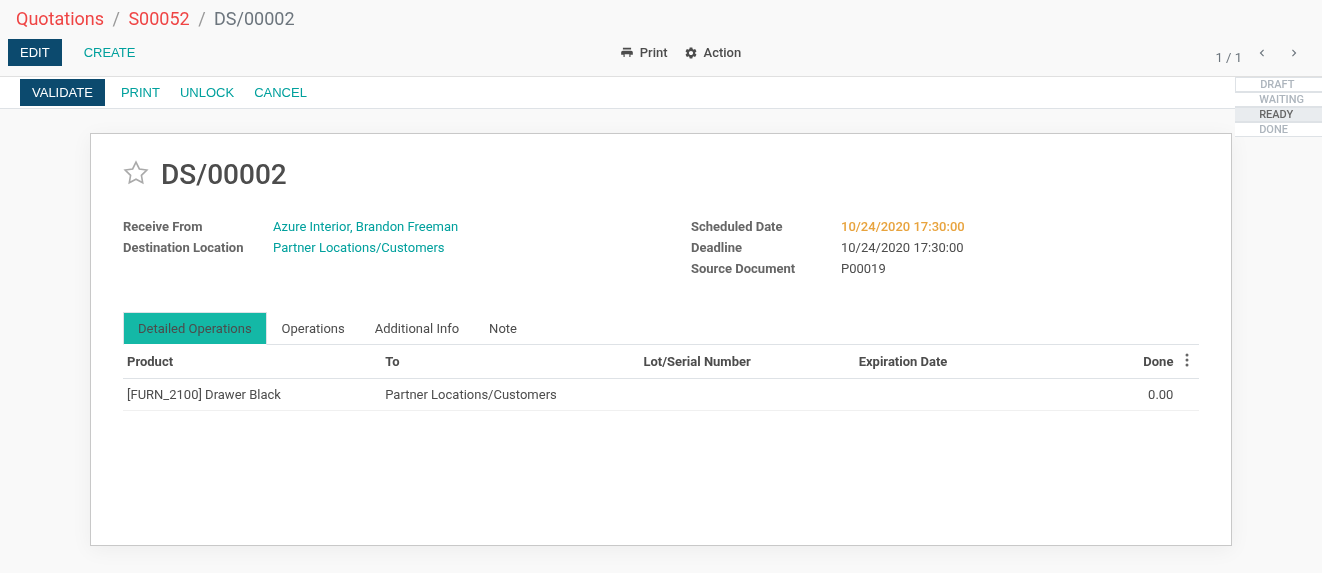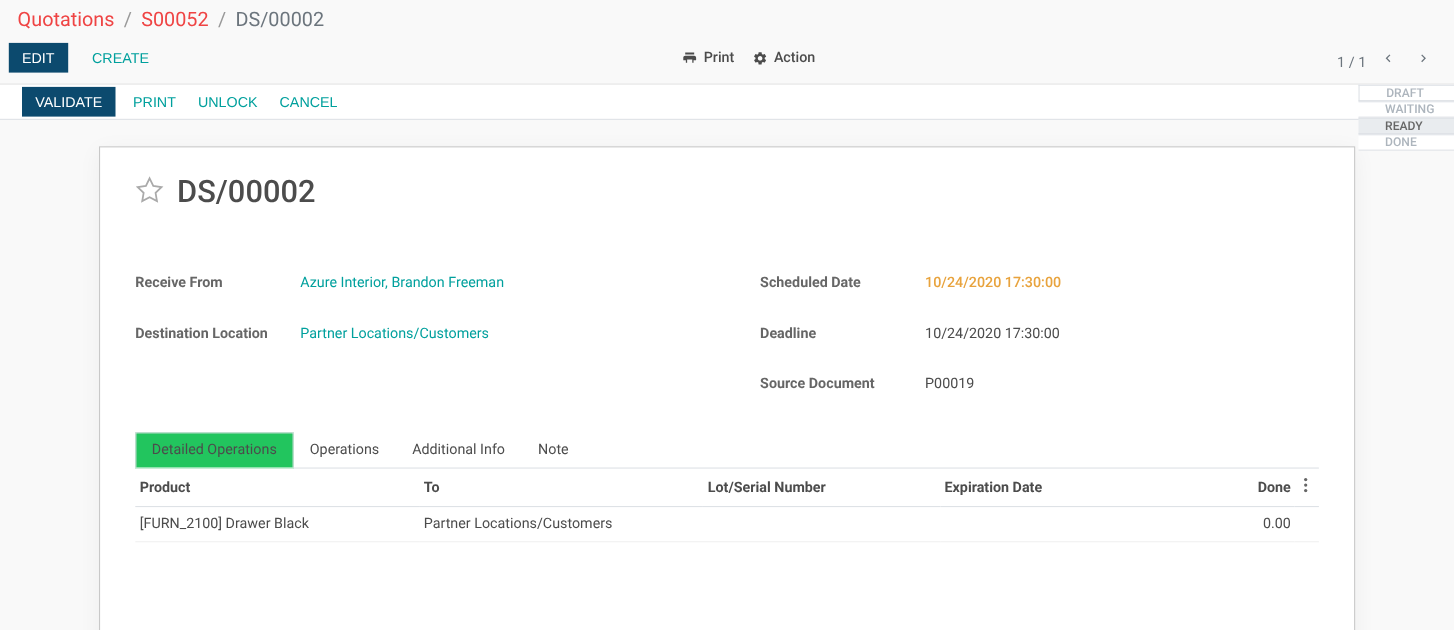--- a/index.html
+++ b/index.html
@@ -177,21 +177,20 @@
     }
     .fields {
       display: flex;
       gap: 60px;
       margin-bottom: 30px;
     }
     .field-col { flex: 1; }
     .field-row {
       display: flex;
       margin-bottom: 6px;
-      margin-top: 31px;
     }
     .field-label {
       width: 150px;
       color: #666;
       font-weight: 700;
       font-size: 13px;
     }
     .field-value { color: #4c4c4c; text-align: center; }
     .field-value.link { color: #00a09d; cursor: pointer; }
     .field-value.warn { color: #e8a33d; font-weight: 500; }
@@ -206,21 +205,21 @@
       color: #4c4c4c;
       cursor: pointer;
       border: 1px solid transparent;
       border-bottom: none;
       margin-bottom: -1px;
       font-size: 13px;
     }
     .tab.active {
       border-color: #dee2e6;
       border-bottom: 1px solid #fff;
-      background: #22c55e;
+      background: #14b8a6;
     }
 
     
     .table {
       width: 100%;
       border-collapse: collapse;
       margin-top: 0;
     }
     .table th {
       text-align: left;

